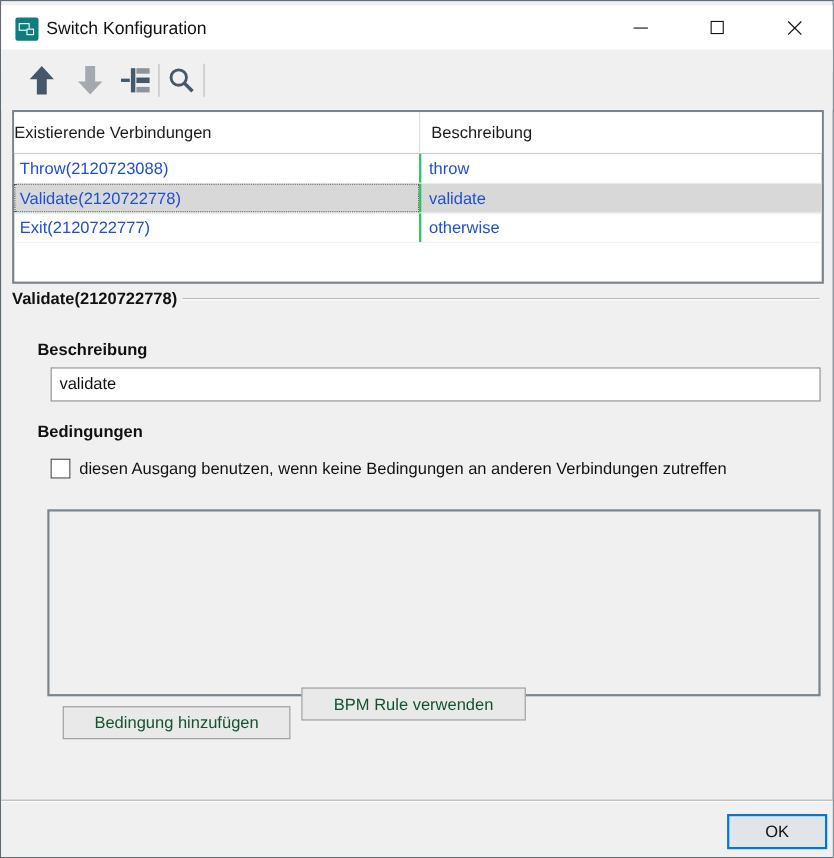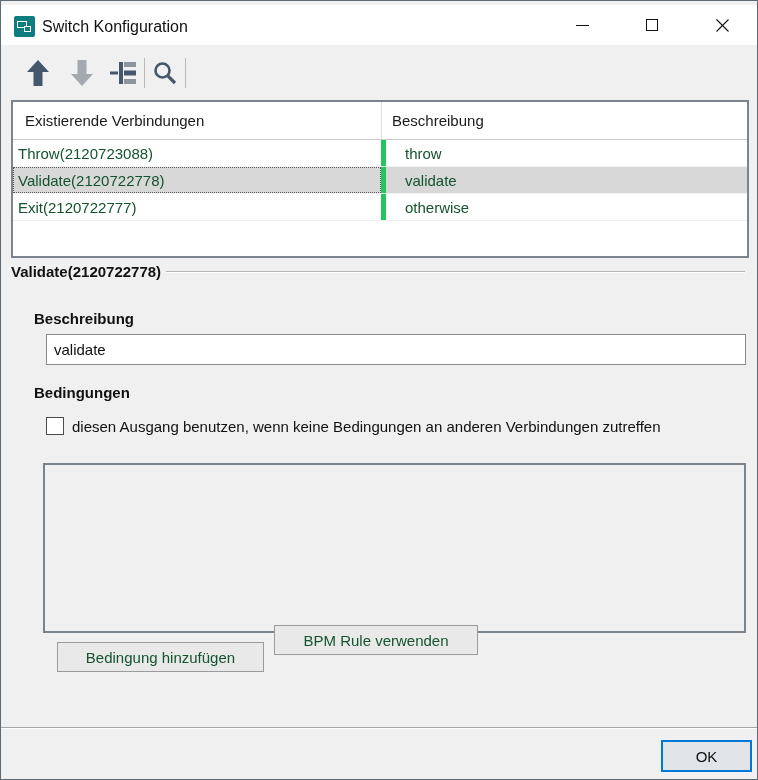--- a/index.html
+++ b/index.html
@@ -37,26 +37,26 @@
   .tool { width:34px; height:34px; display:flex; align-items:center; justify-content:center; }
   .tool-sep { width:1px; height:30px; background:#b9b9b9; margin:0 3px; }
 
   
   .conn-table {
     position:absolute; left:10px; top:99px; width:738px; height:158px;
     background:#fff; border:2px solid #7b848d;
   }
   .thead { display:flex; height:38px; background:#fff; border-bottom:1px solid #c8c8c8; }
   .th { font-size:15px; color:#1a1a1a; display:flex; align-items:center; }
-  .th.c1 { width:368px; padding-left:12px; }
+  .th.c1 { width:368px; }
   .th.c2 { flex:1; padding-left:10px; border-left:1px solid #dcdcdc; }
   .trow { display:flex; height:27px; border-bottom:1px solid #f1f1f1; }
-  .cell { font-size:15px; color:#14532d; display:flex; align-items:center;text-align:right; }
+  .cell { font-size:15px; color:#1d4ed8; display:flex; align-items:center;text-align:right; }
   .cell.c1 { width:368px; padding-left:5px; }
-  .cell.c2 { flex:1; padding-left:19px; border-left:5px solid #22c55e; }
+  .cell.c2 { flex:1; padding-left:7px; border-left:2px solid #22c55e; }
   .trow.selected { background:#d8d8d8; }
   .trow.selected .c1 { border:1px dotted #5a5a5a; padding-left:4px; }
 
   
   .group-title-row { position:absolute; left:10px; top:262px; width:734px;
     display:flex; align-items:center; }
   .group-title { font-size:15px; font-weight:bold; color:#111; white-space:nowrap; }
   .group-line { flex:1; margin-left:5px; height:2px;
     border-top:1px solid #b4b4b4; border-bottom:1px solid #fff; }
 

